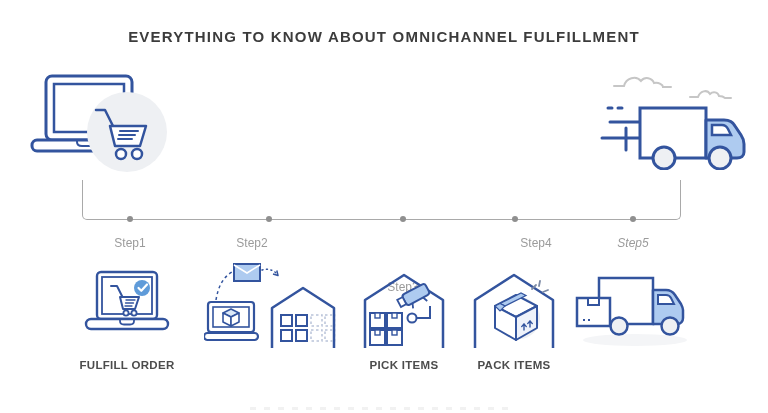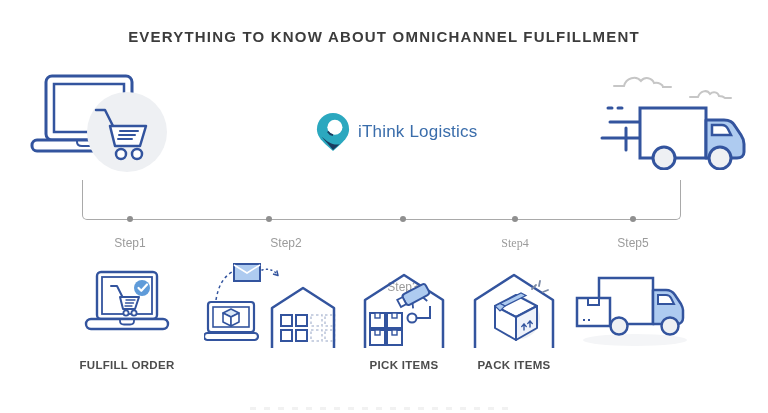--- a/index.html
+++ b/index.html
@@ -53,31 +53,20 @@
       <g stroke="#33549e" stroke-width="2.5" fill="none" stroke-linecap="round" stroke-linejoin="round">
         <path d="M72,40 h9 l8,16"></path>
         <path d="M86,56 h36 l-6,20 h-25 z" fill="#fff"></path>
         <path d="M96,61 h18 M95,65 h16 M94,69 h14" stroke-width="2"></path>
         <circle cx="97" cy="84" r="5" fill="#fff"></circle>
         <circle cx="113" cy="84" r="5" fill="#fff"></circle>
       </g>
     </svg>
   </div>
 
-  <div class="abs logo-wrap">
-    <span>
-      <svg width="34" height="40" viewBox="0 0 36 42">
-        <path d="M18,1 C8.6,1 1,8.6 1,18 c0,6.5 4,11 9,16 l8,7 8,-7 c5,-5 9,-9.5 9,-16 C35,8.6 27.4,1 18,1 z" fill="#2BA8BF"></path>
-        <path d="M6,26 c4,5 8,9 12,14 l7,-6 c-7,1.5 -13,-2.5 -19,-8 z" fill="#1B3B5F"></path>
-        <circle cx="20" cy="16" r="8" fill="#fff"></circle>
-        <path d="M12.5,20.5 a8,8 0 0 0 5.5,3.8" stroke="#1B3B5F" stroke-width="2" fill="none"></path>
-      </svg>
-    </span>
-    <span class="logo-text">iThink Logistics</span>
-  </div>
 
   <div class="abs" style="left:596px;top:62px;">
     <svg width="160" height="108" viewBox="0 0 160 108">
       <g stroke="#c6c6c6" stroke-width="2" fill="none" stroke-linecap="round">
         <path d="M18,24 h10 c2,-8 12,-11 17,-5 c4,-5 11,-3 13,2 c5,-1 9,2 9,4 h8"></path>
         <path d="M94,35 h8 c2,-6 9,-8 12,-3 c3,-3 8,-2 9,2 c4,0 6,2 6,2 h6"></path>
       </g>
       <g stroke="#33549e" stroke-width="3" stroke-linecap="round">
         <path d="M12,46 h4 M22,46 h4"></path>
         <path d="M14,60 h44"></path>
@@ -93,24 +82,24 @@
   </div>
 
   <div class="abs timeline-frame"></div>
   <div class="abs dot" style="left:127px;"></div>
   <div class="abs dot" style="left:266px;"></div>
   <div class="abs dot" style="left:400px;"></div>
   <div class="abs dot" style="left:512px;"></div>
   <div class="abs dot" style="left:630px;"></div>
 
   <div class="abs step-label" style="left:98px;">Step1</div>
-  <div class="abs step-label" style="left:254px;">Step2</div>
+  <div class="abs step-label" style="left:220px;">Step2</div>
   <div class="abs step-label" style="left:371px;margin-top:44px;">Step3</div>
-  <div class="abs step-label" style="left:483px;font-family:Liberation Serif, serif;">Step4</div>
-  <div class="abs step-label" style="left:601px;">Step5</div>
+  <div class="abs step-label" style="left:504px;">Step4</div>
+  <div class="abs step-label" style="left:601px;font-style:italic;">Step5</div>
 
   <div class="abs" style="left:84px;top:270px;">
     <svg width="86" height="78" viewBox="0 0 86 78">
       <g stroke="#33549e" fill="#fff">
         <rect x="13" y="2" width="60" height="47" rx="4" stroke-width="2.4"></rect>
         <rect x="18" y="7" width="50" height="37" stroke-width="1.8"></rect>
       </g>
       <g stroke="#33549e" stroke-width="2" fill="none" stroke-linecap="round" stroke-linejoin="round">
         <path d="M27,16 h6 l6,12"></path>
         <path d="M36,27 h19 l-4,12 h-12 z" fill="#fff"></path>

